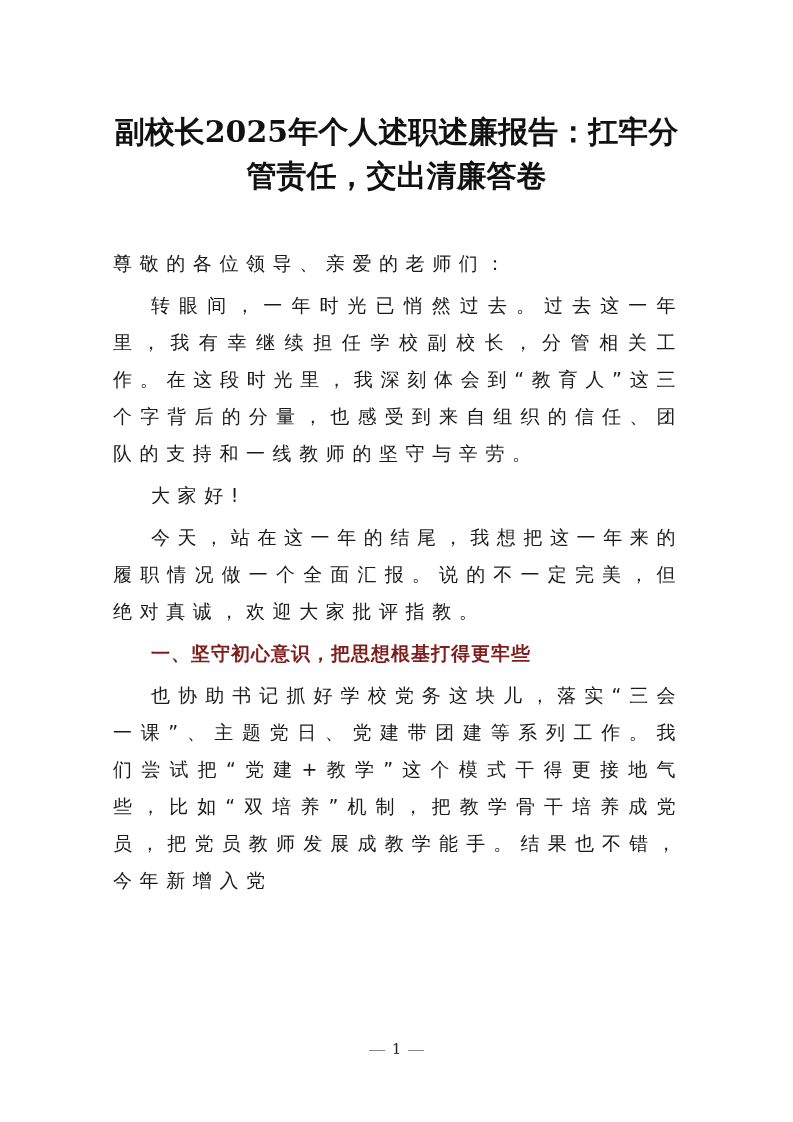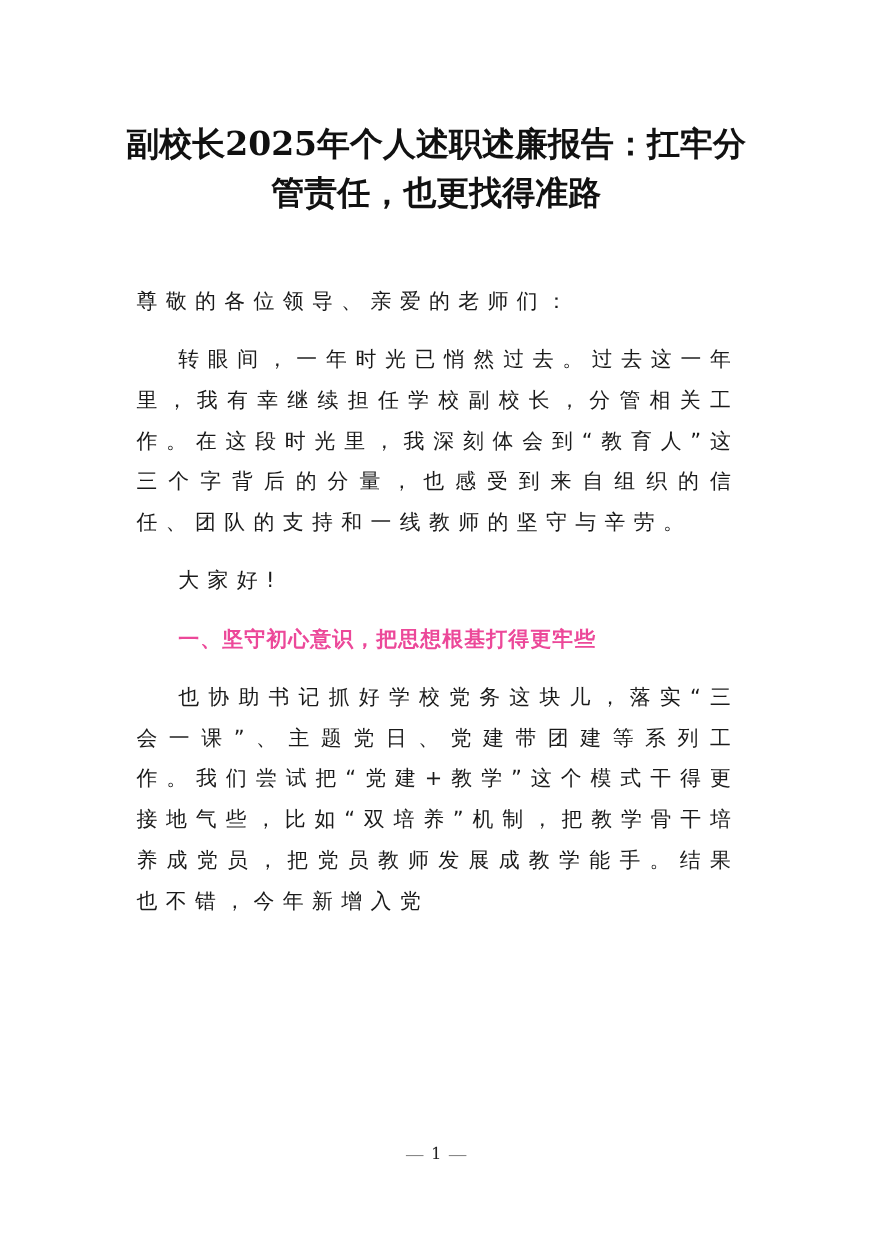--- a/index.html
+++ b/index.html
@@ -8,42 +8,43 @@
   .title {
     position: absolute; left: 100px; top: 110px; width: 593px;
     text-align: center; font-family: "DejaVu Serif", serif; font-weight: bold;
     font-size: 30px; line-height: 44px; color: #111; letter-spacing: 0px;
   }
   .body {
     position: absolute; left: 108px; top: 240px; width: 580px;
     font-family: "DejaVu Sans", sans-serif; font-size: 19px; line-height: 37px;
     color: #1a1a1a; letter-spacing: 7.6px; text-align: justify;
   }
-  .body p { margin: 16px; }
+  .body p { margin: 5px; }
   .body p.indent { text-indent: 2em; }
-  .body p.heading { text-indent: 2em; font-weight: bold; letter-spacing: 1px; color: #ec4899; }
+  .body p.heading { text-indent: 2em; font-weight: bold; letter-spacing: 1px; color: #7f1d1d; }
   .pagenum {
     position: absolute; left: 0; width: 793px; top: 1040px; text-align: center;
     font-family: "DejaVu Serif", serif; font-size: 15px; color: #222;
   }
   .pagenum .dash { display: inline-block; width: 16px; height: 1px; background: #888; vertical-align: middle; margin: 0 7px; }
 </style>
 </head>
 <body>
 
 <div class="page">
   <div class="title">
     <div>副校长2025年个人述职述廉报告：扛牢分</div>
-    <div>管责任，也更找得准路</div>
+    <div>管责任，交出清廉答卷</div>
   </div>
 
   <div class="body">
     <p>尊敬的各位领导、亲爱的老师们：</p>
     <p class="indent">转眼间，一年时光已悄然过去。过去这一年里，我有幸继续担任学校副校长，分管相关工作。在这段时光里，我深刻体会到“教育人”这三个字背后的分量，也感受到来自组织的信任、团队的支持和一线教师的坚守与辛劳。</p>
     <p class="indent">大家好!</p>
+    <p class="indent">今天，站在这一年的结尾，我想把这一年来的履职情况做一个全面汇报。说的不一定完美，但绝对真诚，欢迎大家批评指教。</p>
     <p class="heading">一、坚守初心意识，把思想根基打得更牢些</p>
     <p class="indent">也协助书记抓好学校党务这块儿，落实“三会一课”、主题党日、党建带团建等系列工作。我们尝试把“党建+教学”这个模式干得更接地气些，比如“双培养”机制，把教学骨干培养成党员，把党员教师发展成教学能手。结果也不错，今年新增入党</p>
   </div>
 
   <div class="pagenum">
     <span class="dash"></span><span>1</span><span class="dash"></span>
   </div>
 </div>
 
 </body></html>

